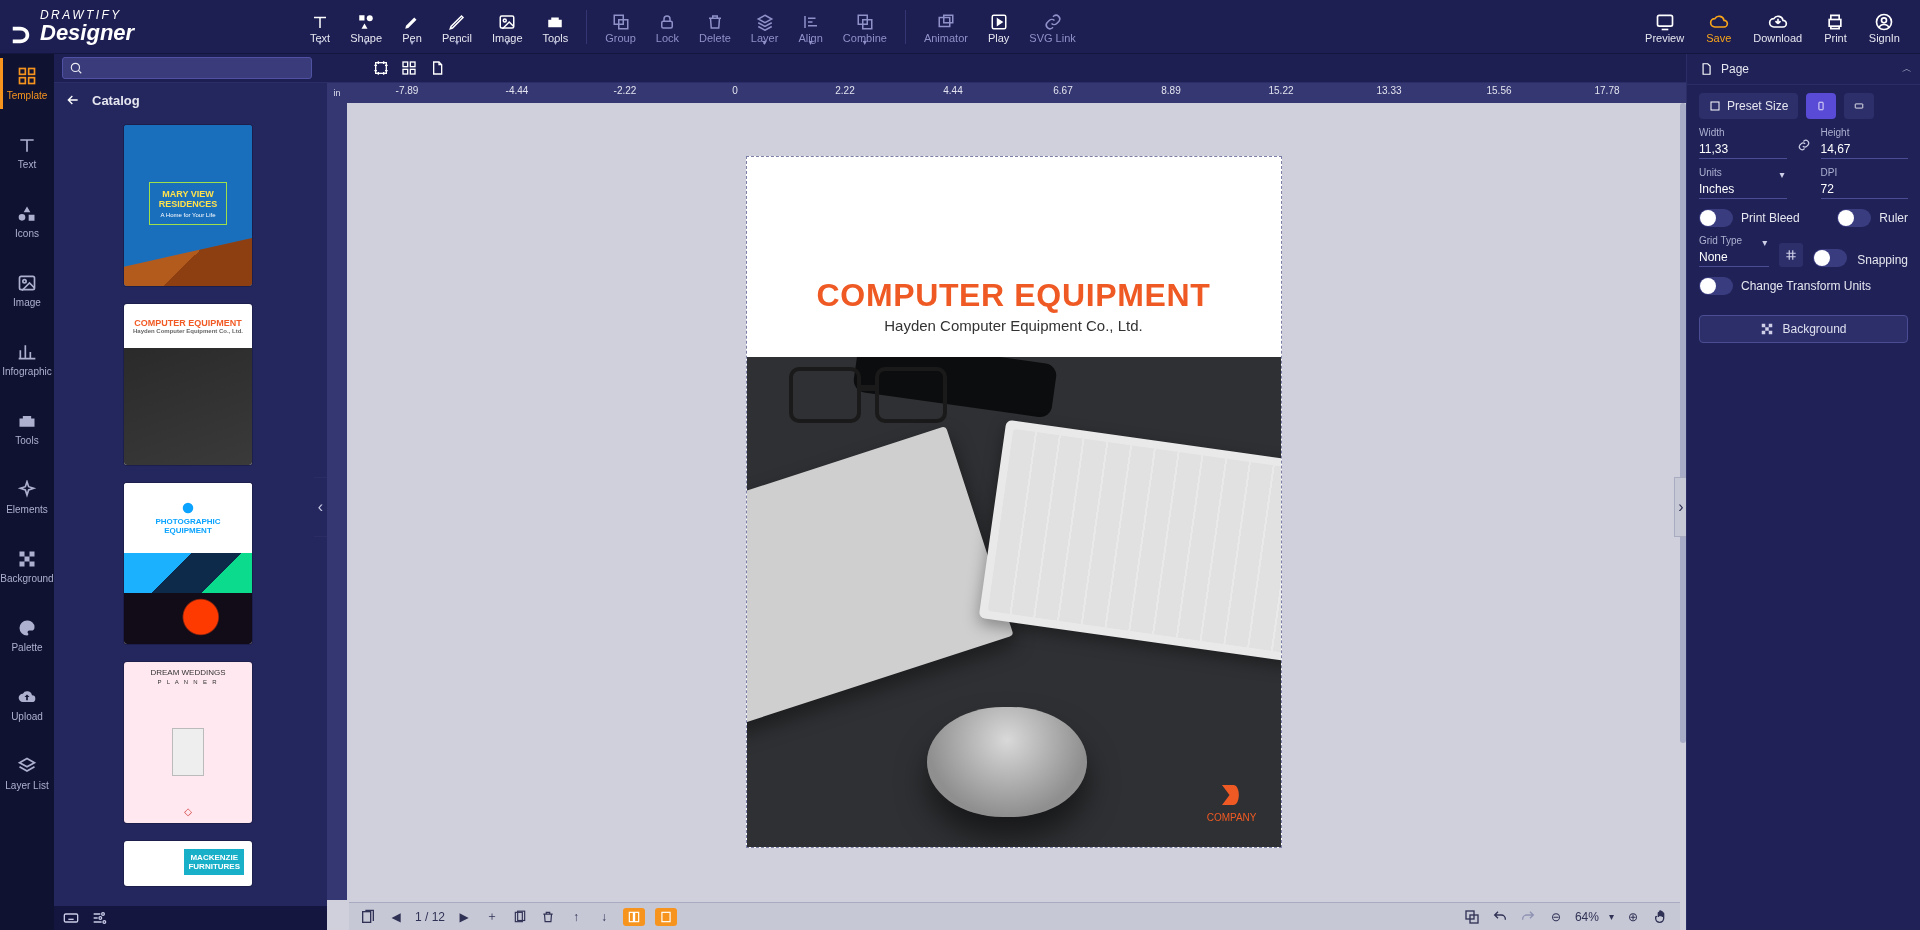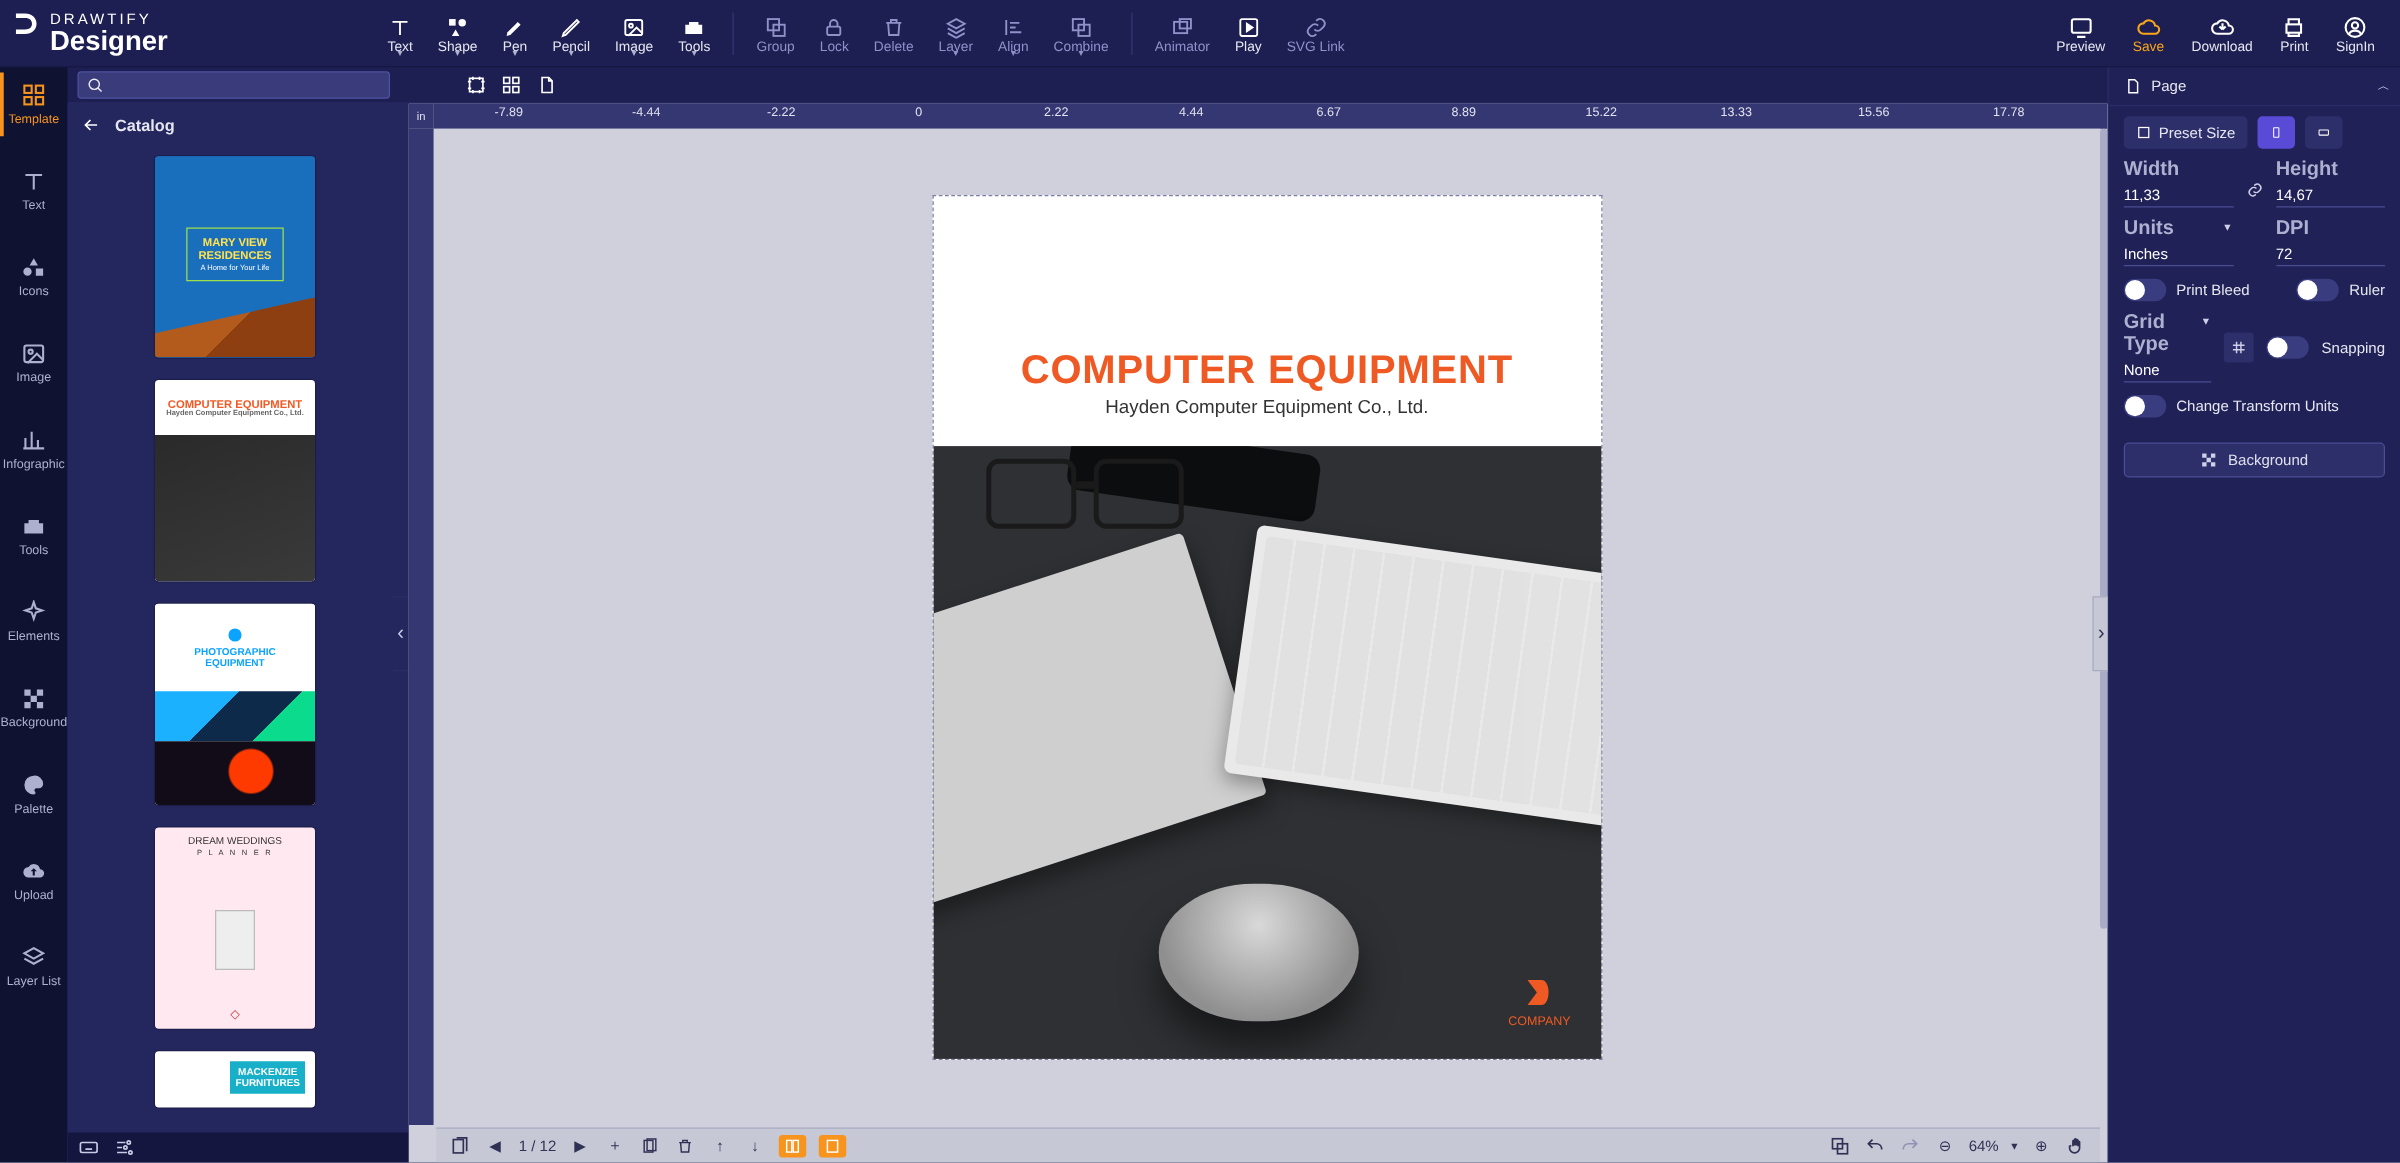--- a/index.html
+++ b/index.html
@@ -18,21 +18,21 @@
     --canvas-page:#ffffff;
     --ruler:#39396b;
     --orange:#f7941e;
     --save:#f9a51a;
   }
   *{box-sizing:border-box;font-family:Arial,Helvetica,sans-serif;}
   body{margin:0;background:var(--navy);color:var(--text);width:1920px;height:930px;overflow:hidden;}
   .app{display:grid;grid-template-columns:54px 273px 1fr 234px;grid-template-rows:54px 29px 1fr 24px;width:1920px;height:930px;}
   
   .topbar{grid-column:1/5;grid-row:1;background:var(--navy);display:flex;align-items:center;padding:0 10px;border-bottom:1px solid var(--navy-dk2);}
-  .logo{display:flex;align-items:flex-start;gap:8px;min-width:160px;}
+  .logo{display:flex;align-items:flex-end;gap:8px;min-width:160px;font-style:italic;}
   .logo svg{width:22px;height:22px;}
   .logo-text{font-size:12px;letter-spacing:.2em;color:#fff;}
   .logo-sub{font-size:22px;font-weight:700;color:#fff;margin-top:-2px;}
   .tbtns{display:flex;gap:0;align-items:flex-start;margin-left:130px;}
   .tbtn{display:flex;flex-direction:column;align-items:center;justify-content:center;padding:4px 10px 2px;color:var(--text);font-size:11px;position:relative;cursor:pointer;}
   .tbtn .ico{width:20px;height:20px;display:flex;align-items:center;justify-content:center;}
   .tbtn .caret{position:absolute;bottom:-1px;left:50%;transform:translateX(-50%);color:var(--muted);font-size:8px;}
   .sep{width:1px;height:34px;background:#343673;margin:0 8px;align-self:center;}
   .spacer{flex:1;}
   .rbtns{display:flex;gap:2px;align-items:flex-start;}
@@ -112,21 +112,21 @@
   
   .insp{grid-column:4;grid-row:2/5;background:#1f2157;border-left:1px solid #2b2d67;display:flex;flex-direction:column;font-size:12px;}
   .insp .section{padding:8px 12px;}
   .insp .hdr{display:flex;align-items:center;gap:8px;padding:8px 12px;border-bottom:1px solid #2b2d67;}
   .pill{display:flex;gap:8px;}
   .btn{background:#2d2f6b;padding:6px 10px;border-radius:4px;display:flex;align-items:center;gap:6px;cursor:pointer;}
   .btn.sq{width:30px;justify-content:center;}
   .btn.active{background:#5a4bd6;}
   .fld{display:flex;gap:10px;align-items:flex-end;margin-top:8px;}
   .fld .col{flex:1;display:flex;flex-direction:column;gap:2px;}
-  .fld label{font-size:16px;color:var(--muted);font-weight:bold;}
+  .fld label{font-size:10px;color:var(--muted);}
   .uline{border:0;border-bottom:1px solid #4a4d93;background:transparent;color:#fff;font-size:12px;padding:2px 0;width:100%;}
   select.uline{appearance:none;}
   .link{align-self:flex-end;margin-bottom:4px;color:#cfd0e8;}
   .toggle{position:relative;width:34px;height:18px;border-radius:10px;background:#3a3c80;display:inline-block;}
   .toggle .knob{position:absolute;top:1px;left:1px;width:16px;height:16px;border-radius:50%;background:#fff;transition:left .2s;}
   .row{display:flex;align-items:center;gap:8px;margin-top:10px;}
   .row .lbl{font-size:12px;color:var(--text);}
   .row .sp3{flex:1;}
   .insp .btn-wide{margin:12px;background:#2d2f6b;border:1px solid #4a4d93;border-radius:4px;display:flex;align-items:center;justify-content:center;gap:8px;height:28px;cursor:pointer;color:#dfe0ef;}
   .chev{font-size:10px;color:#cfd0e8;}
@@ -689,21 +689,21 @@
         <span class="toggle">
             <span class="knob"></span>
           </span>
         <span class="lbl">Print Bleed</span>
         <span class="sp3"></span>
         <span class="toggle">
             <span class="knob"></span>
           </span>
         <span class="lbl">Ruler</span>
       </div>
-      <div class="fld" style="align-items:center">
+      <div class="fld" style="align-items:flex-end">
         <div class="col sel-wrap" style="flex:1">
             <label>Grid Type</label>
             <select class="uline"><option>None</option></select>
           </div>
         <div class="sqico">
             <svg width="14" height="14" viewBox="0 0 24 24" fill="none" stroke="#cfd0e8" stroke-width="2">
               <path d="M4 9h16M4 15h16M9 4v16M15 4v16"></path>
             </svg>
           </div>
         <span class="toggle">

